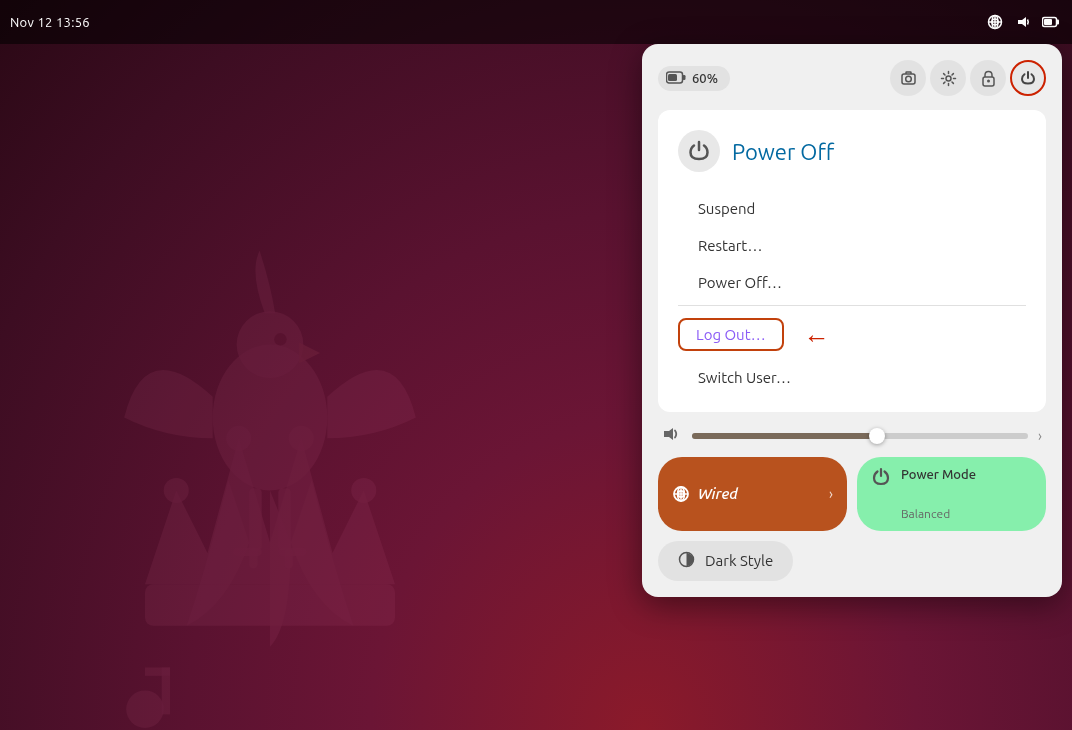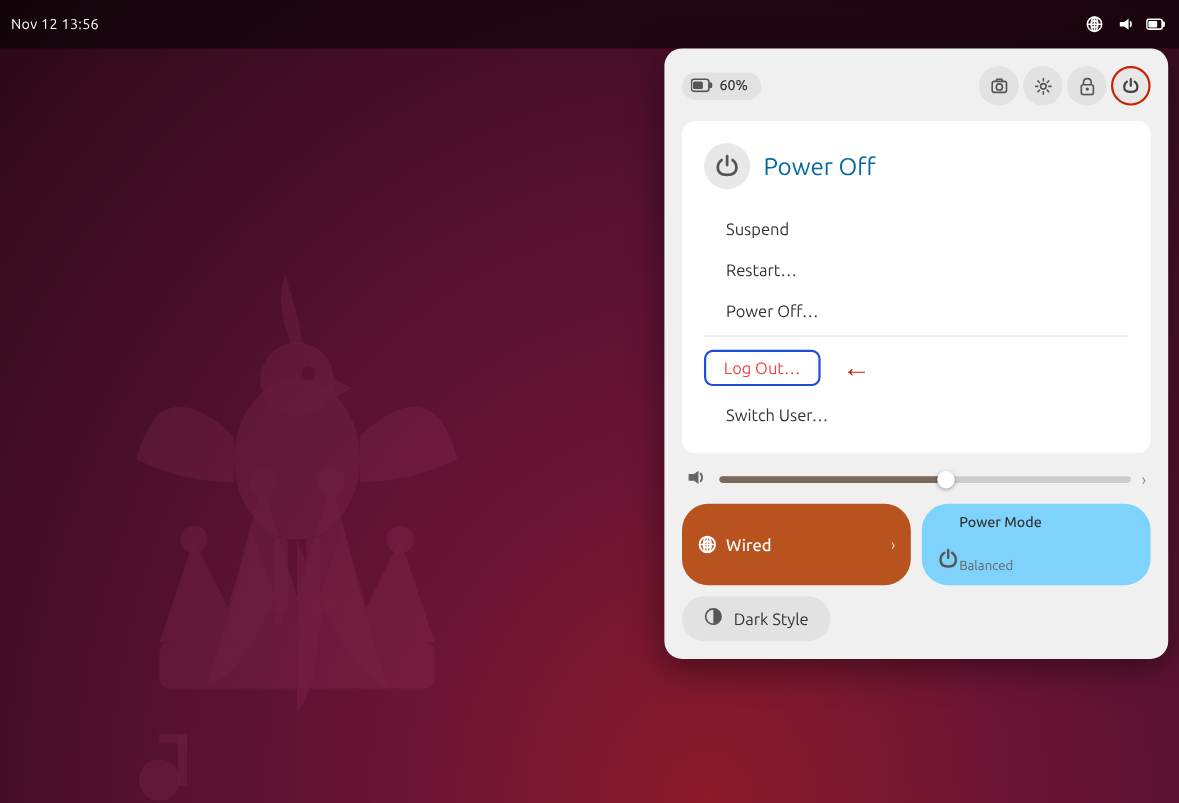--- a/index.html
+++ b/index.html
@@ -67,21 +67,21 @@
       align-items: center;
       justify-content: center;
       cursor: pointer;
     }
 
     
     .qs-panel {
       position: absolute;
       top: 44px;
       right: 10px;
-      width: 458px;
+      width: 420px;
       background: #f0f0f0;
       border-radius: 16px;
       box-shadow: 0 8px 32px rgba(0,0,0,0.45);
       padding: 16px;
       z-index: 200;
     }
 
     
     .qs-header {
       display: flex;
@@ -179,25 +179,25 @@
     }
 
     .power-card-separator {
       height: 1px;
       background: #e0e0e0;
       margin: 4px 0;
     }
 
     .logout-btn {
       display: inline-block;
-      border: 2px solid #1d4ed8;
+      border: 2px solid #c2410c;
       border-radius: 8px;
       padding: 6px 16px;
       font-size: 15px;
-      color: #ef4444;
+      color: #8b5cf6;
       cursor: pointer;
       background: none;
       outline: none;
       font-family: inherit;
     }
 
     .logout-row {
       display: flex;
       align-items: center;
       gap: 20px;
@@ -275,40 +275,42 @@
       justify-content: space-between;
       background: #b8521e;
       border-radius: 24px;
       padding: 10px 14px 10px 14px;
       cursor: pointer;
       color: #fff;
     }
 
     .qs-wired-inner {
       display: flex;
-      align-items: flex-end;
+      align-items: flex-start;
       gap: 8px;
+      font-style: italic;
     }
 
     .qs-wired-label {
       font-size: 15px;
       font-weight: 500;
       color: #fff;
     }
 
     .qs-wired-chevron {
       font-size: 14px;
       color: rgba(255,255,255,0.8);
     }
 
     .qs-power-mode-btn {
       flex: 1;
       display: flex;
-      align-items: flex-end;
-      background: #7dd3fc;
+      align-items: flex-start;
+      gap: 10px;
+      background: #86efac;
       border-radius: 24px;
       padding: 10px 14px;
       cursor: pointer;
     }
 
     .qs-power-mode-icon {
       font-size: 17px;
       color: #555;
     }
 

